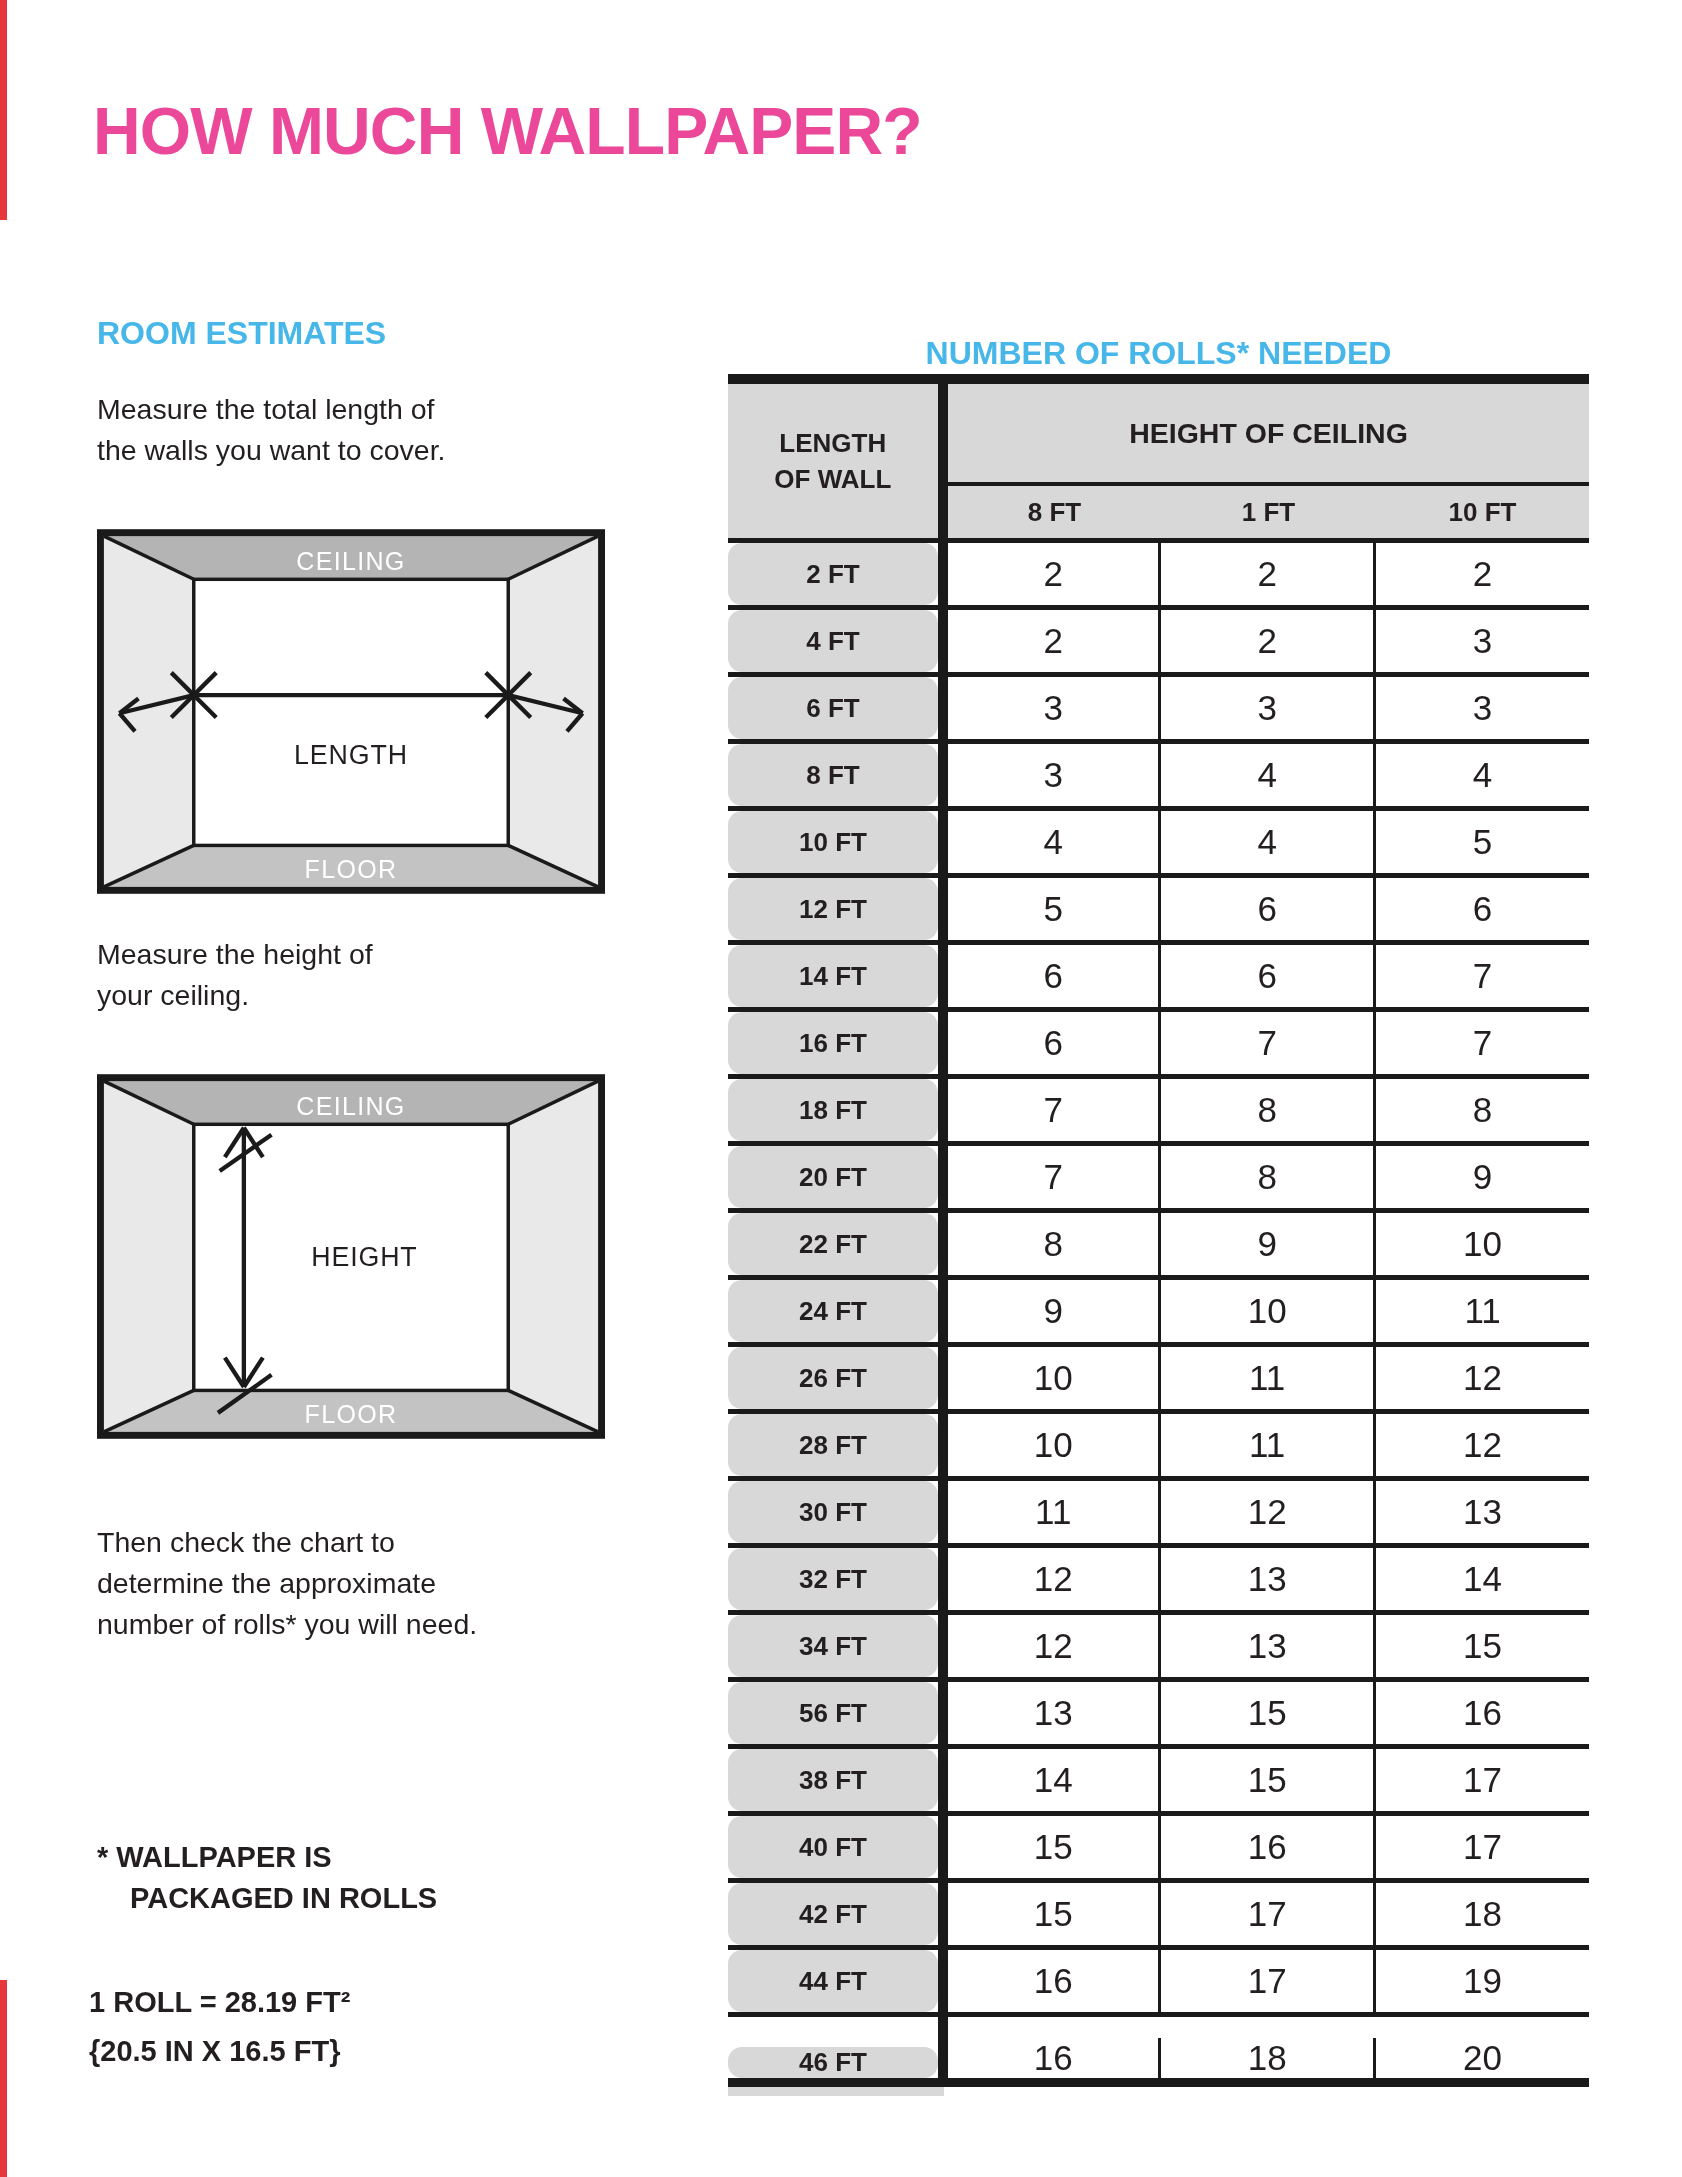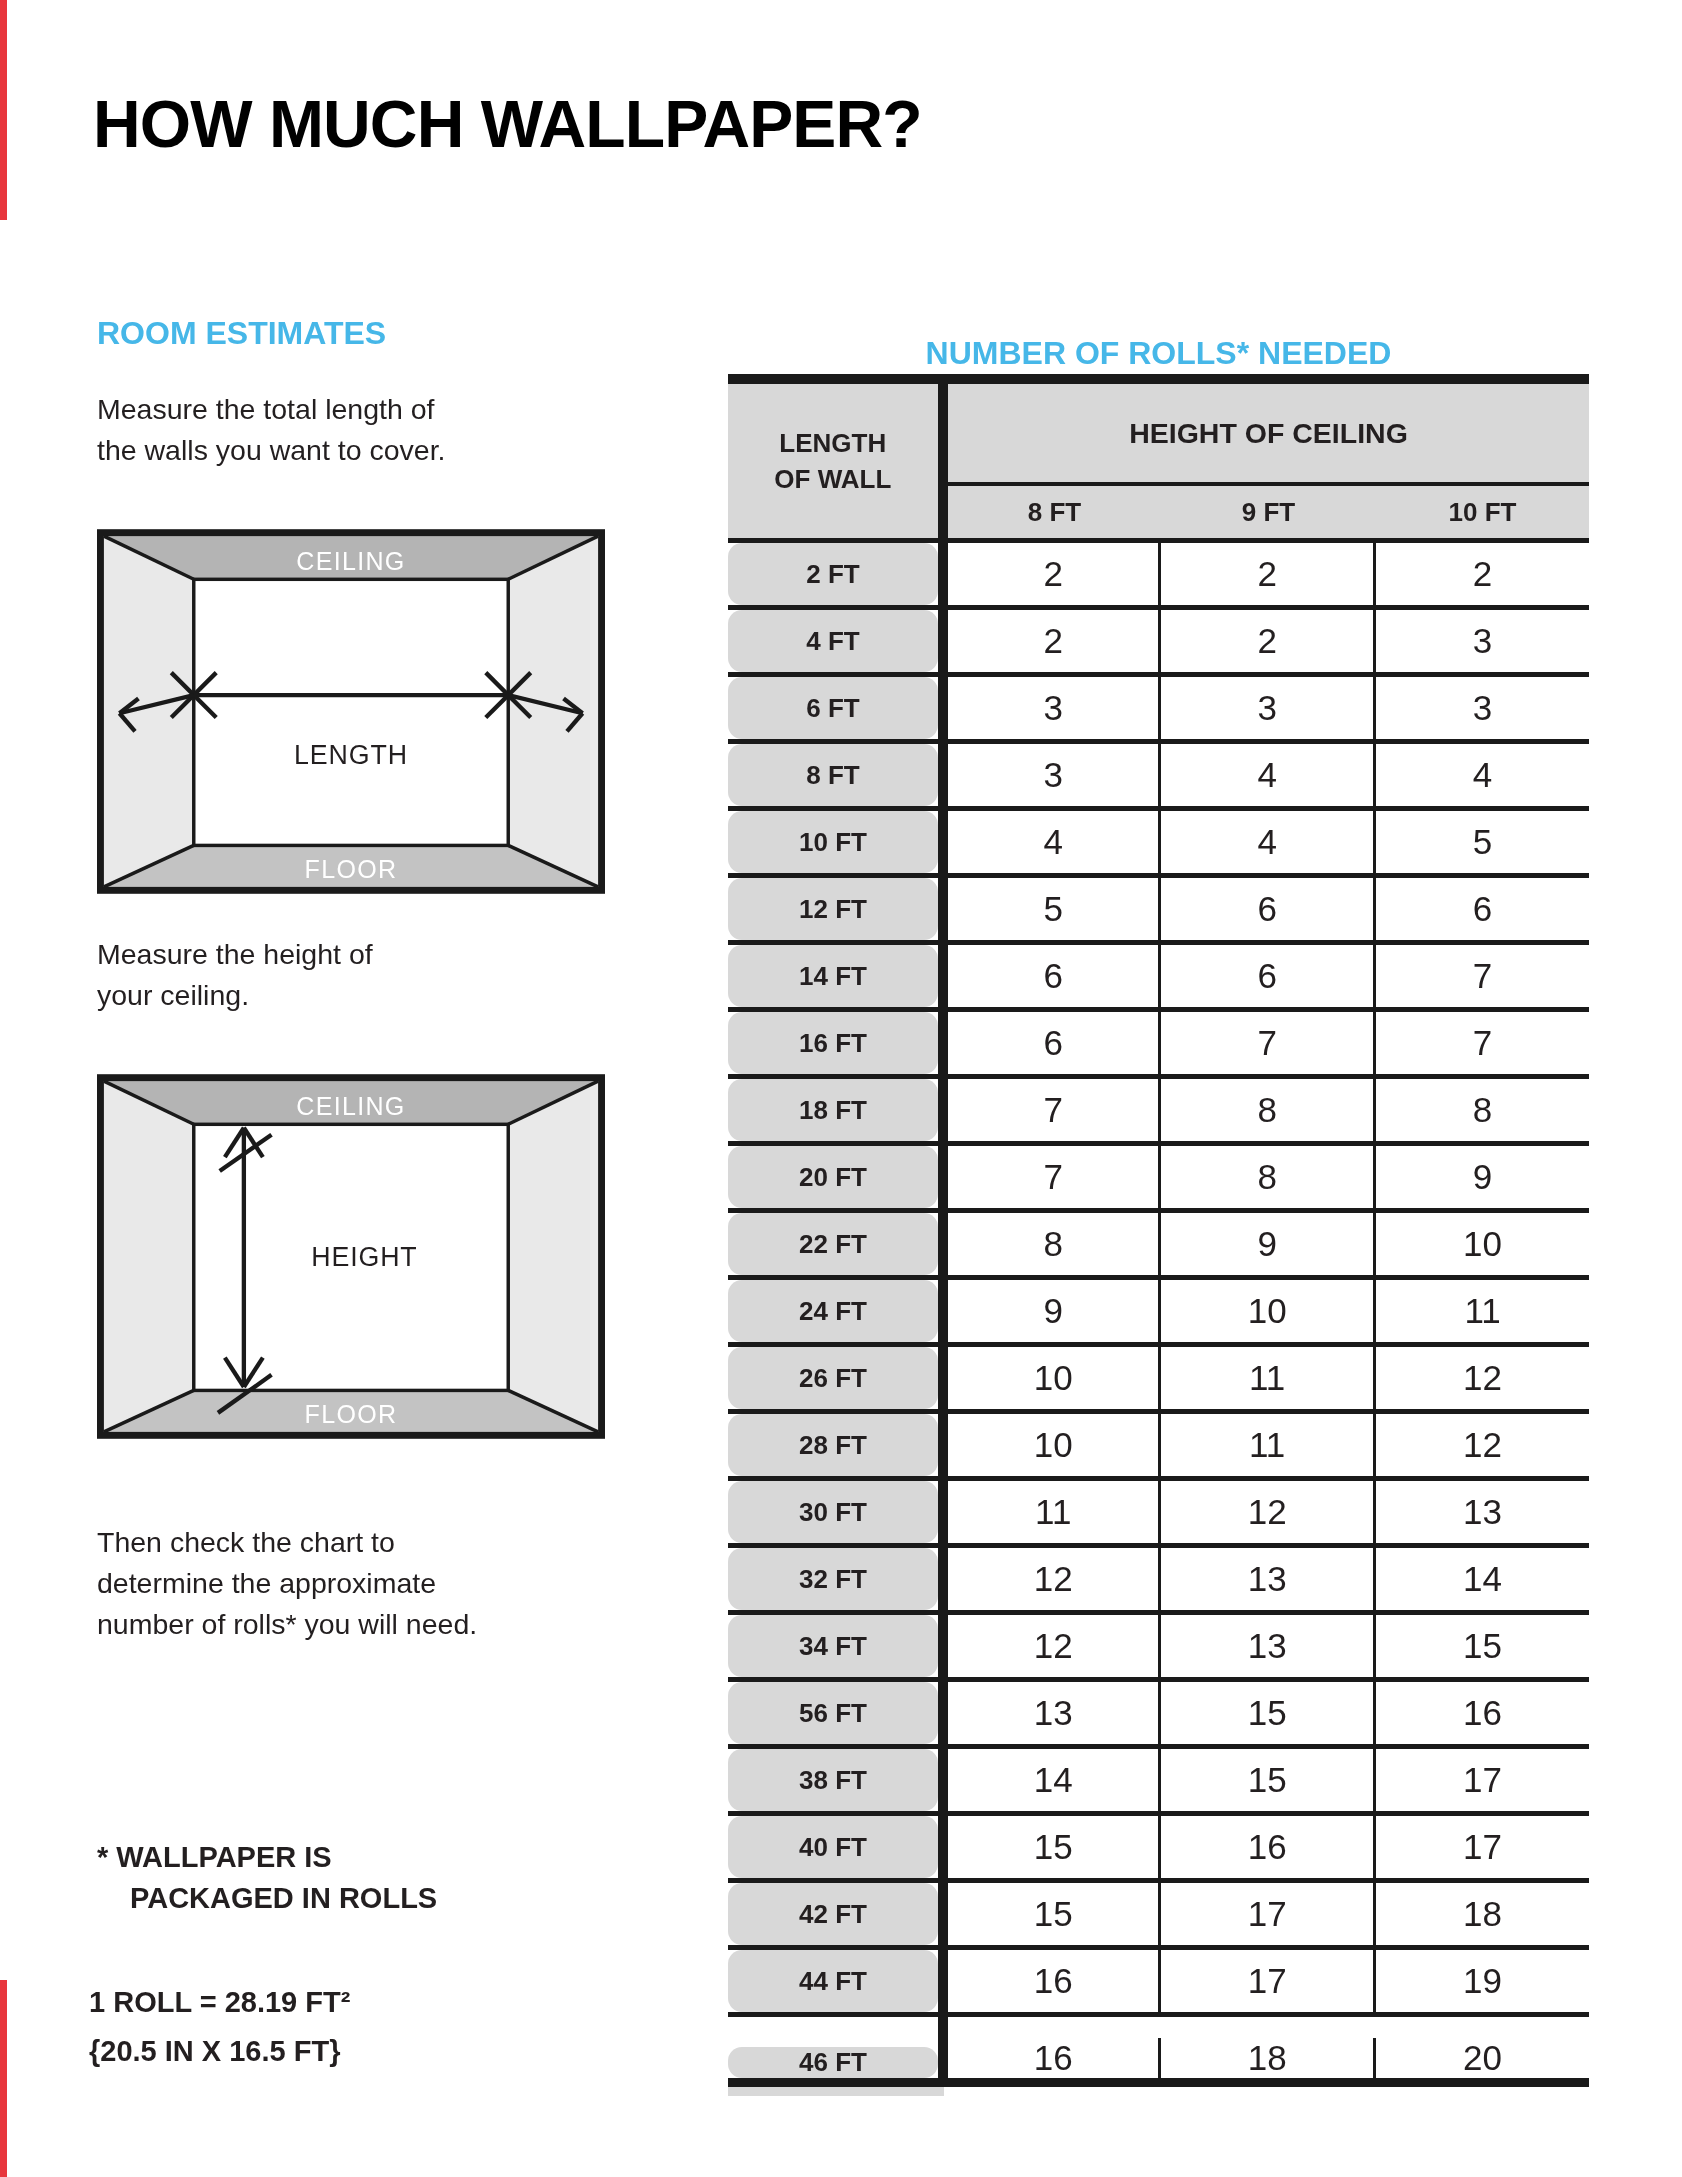--- a/index.html
+++ b/index.html
@@ -45,21 +45,21 @@
   .c10{width:213px;font-size:35px;}
 </style>
 </head>
 <body>
 
 <div class="page">
 
   <div class="bleed top" style="background:#e8363d;"></div>
   <div class="bleed bottom" style="background:#e8363d;"></div>
 
-  <div class="title" style="color:#000000;">HOW MUCH WALLPAPER?</div>
+  <div class="title" style="color:#ec4899;margin-top:7px;">HOW MUCH WALLPAPER?</div>
 
   <div class="blue-h h-left" style="color:#46b7e8;">ROOM ESTIMATES</div>
   <div class="blue-h h-right" style="color:#46b7e8;">NUMBER OF ROLLS* NEEDED</div>
 
   <div class="para p1">Measure the total length of
 the walls you want to cover.</div>
 
   <svg class="diagram d1" viewBox="0 0 588 422">
     <polygon points="8,8 580,8 476,58 112,58" fill="#b4b4b4"></polygon>
     <polygon points="8,414 580,414 476,366 112,366" fill="#c3c3c3"></polygon>
@@ -139,21 +139,21 @@
     <div class="tbar"></div>
     <div class="hrow">
       <div class="hlabel">LENGTH
 OF WALL</div>
       <div class="vdiv"></div>
       <div class="hright">
         <div class="gcell">HEIGHT OF CEILING</div>
         <div class="gline"></div>
         <div class="subrow">
           <div class="subcell sc8">8 FT</div>
-          <div class="subcell sc9">9 FT</div>
+          <div class="subcell sc9">1 FT</div>
           <div class="subcell sc10">10 FT</div>
         </div>
       </div>
     </div>
     <div>
         <div class="trow">
           <div class="cell clabel">2 FT</div>
           <div class="vdiv"></div>
           <div class="cell c8">2</div>
           <div class="cell c9">2</div>

